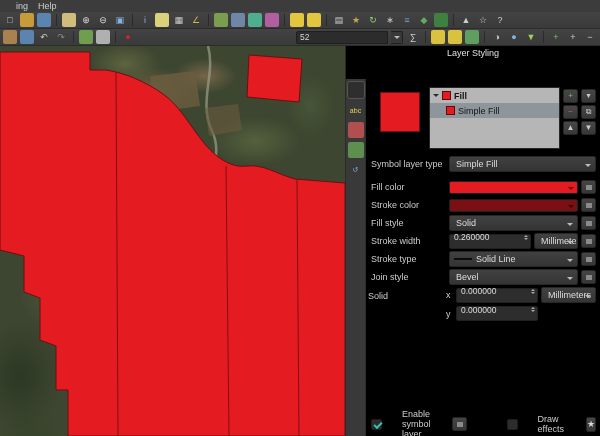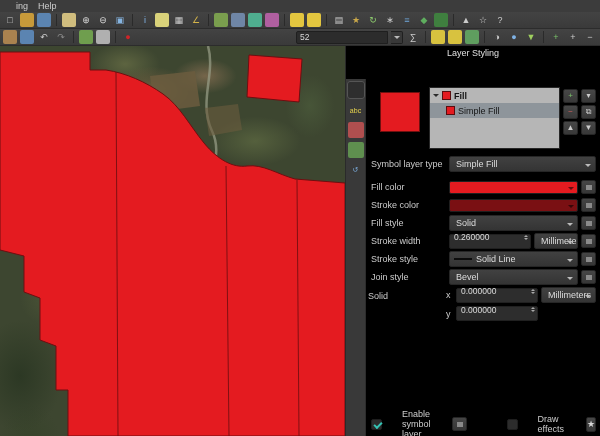--- a/index.html
+++ b/index.html
@@ -292,21 +292,21 @@
               </span>
           </div>
           <div class="combo unit-combo">
             <span class="cval">Millimeters</span>
           </div>
           <div class="override"></div>
         </div>
       </div>
 
       <div class="prop-row">
-        <div class="plabel">Stroke style</div>
+        <div class="plabel">Stroke type</div>
         <div class="pcontrols">
           <div class="combo grow">
             <span class="line-preview"></span>
             <span class="cval">Solid Line</span>
           </div>
           <div class="override"></div>
         </div>
       </div>
 
       <div class="prop-row">

